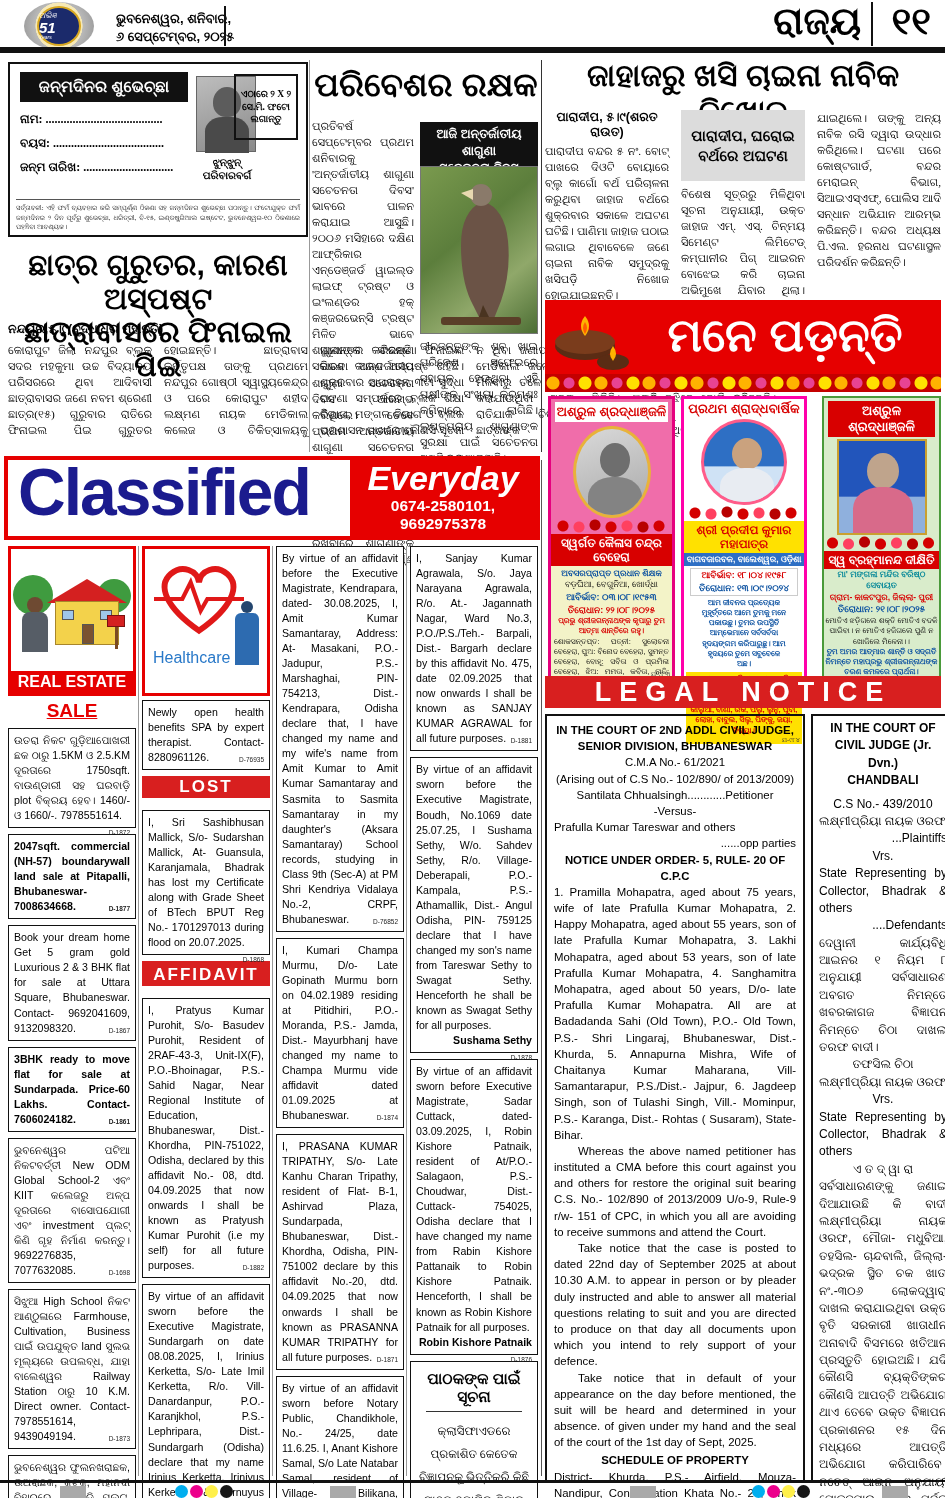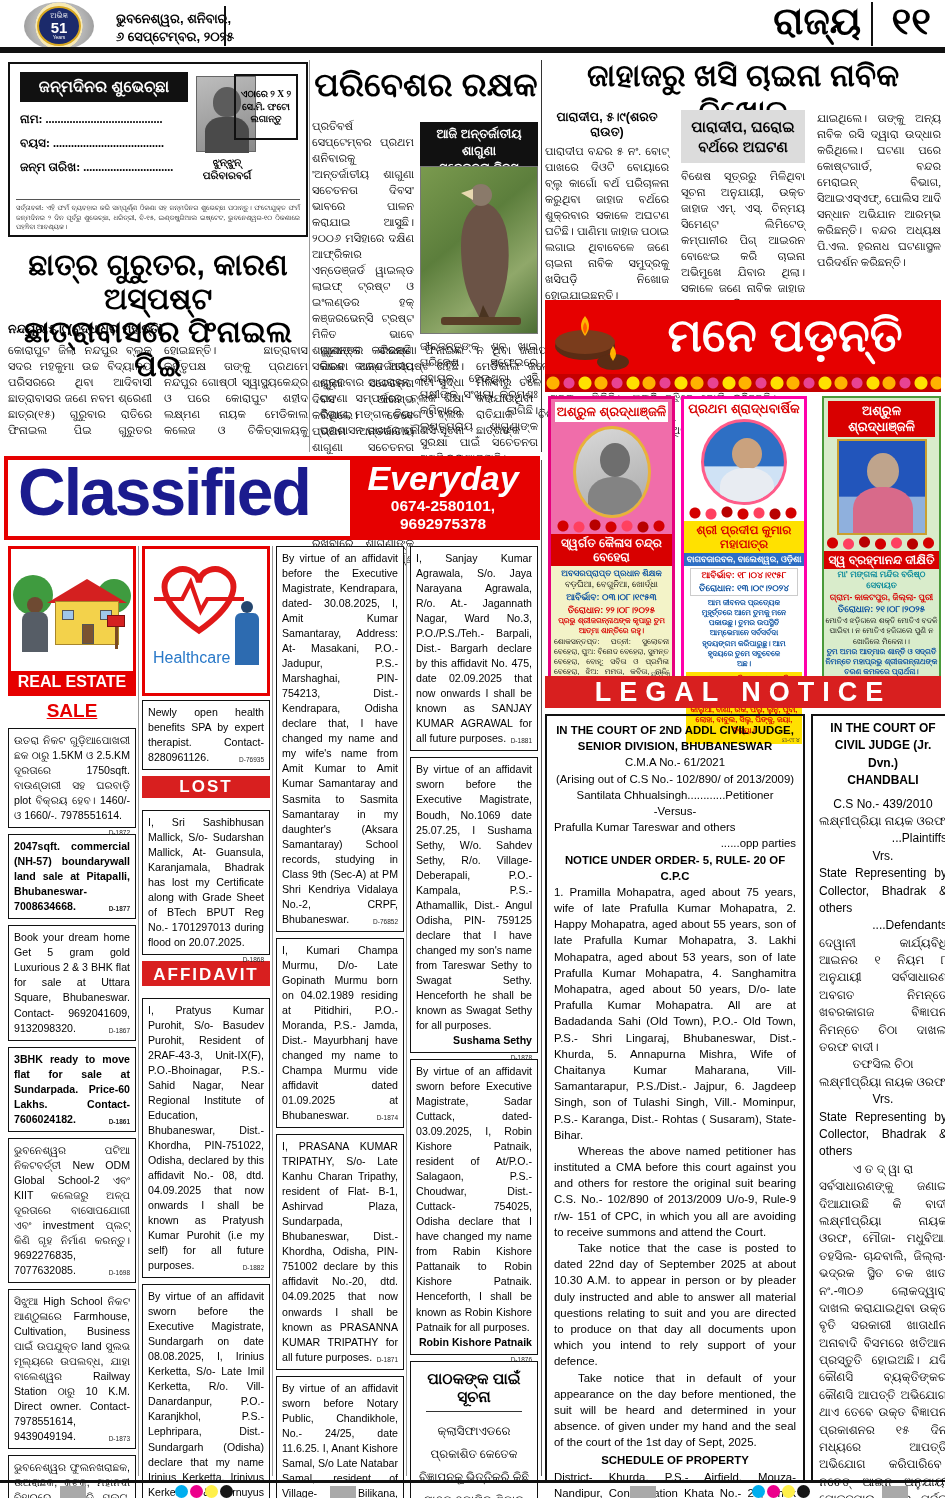--- a/index.html
+++ b/index.html
@@ -6,21 +6,21 @@
   body { background:#e8e8e8; font-family:"Liberation Serif", serif; }
   .page { position:relative; width:945px; height:1498px; background:#fff; margin:0 auto; overflow:hidden; }
 
   
   .mast { position:absolute; left:0; top:0; width:945px; height:55px; }
   .mast-rule { position:absolute; left:0; top:47px; width:945px; height:6px; background:#111; }
   .logo { position:absolute; left:24px; top:2px; width:70px; height:48px; border-radius:50%;
           background:radial-gradient(circle at 50% 50%, #f7e9b5 55%, #b9b9b9 56%, #8f8f8f 100%);
           display:flex; align-items:center; justify-content:center; }
   .logo-oval { width:44px; height:40px; border-radius:50%; background:#1b2a6b; border:2px solid #d8a820;
-               color:#fff; text-align:center; font-family:"Liberation Sans",sans-serif; line-height:1; padding-top:4px; }
+               color:#fff; text-align:left; font-family:"Liberation Sans",sans-serif; line-height:1; padding-top:4px;font-style:italic; }
   .logo-oval .l1 { font-size:8px; }
   .logo-oval .l2 { font-size:15px; font-weight:bold; }
   .logo-oval .l3 { font-size:5px; }
   .dateline { position:absolute; left:116px; top:10px; font-weight:bold; font-size:13px; line-height:1.35;
               font-family:"Liberation Sans",sans-serif; }
   .mast-vsep { position:absolute; left:224px; top:6px; width:2px; height:40px; background:#111; }
   .section-name { position:absolute; right:84px; top:0px; font-size:38px; font-weight:bold; font-family:"Liberation Sans",sans-serif; }
   .page-vsep { position:absolute; right:72px; top:2px; width:2px; height:44px; background:#111; }
   .page-num { position:absolute; right:14px; top:0px; font-size:38px; font-weight:bold; font-family:"Liberation Sans",sans-serif; }
 
@@ -57,21 +57,21 @@
   .vult-kicker { position:absolute; left:420px; top:122px; width:118px; background:#111; color:#fff; text-align:center;
                  font-weight:bold; font-size:12.5px; line-height:1.35; padding:4px 2px; font-family:"Liberation Sans",sans-serif; }
   .vult-photo { position:absolute; left:420px; top:166px; width:118px; height:168px; border:1px solid #777;
                 background:linear-gradient(140deg,#7a9a4e 0%, #5c7e3c 40%, #90a86a 70%, #4c6e34 100%); }
   .vult-below { position:absolute; left:420px; top:338px; width:118px; height:112px; }
 
   
   .sail-headline { position:absolute; left:545px; top:58px; width:396px; text-align:center; font-weight:bold;
                    font-size:31px; font-family:"Liberation Sans",sans-serif; }
   .sail-col { position:absolute; top:110px; width:124px; height:185px; }
-  .sail-sub { background:#dcdcdc; text-align:center; font-weight:bold; font-size:15px; line-height:1.3; padding:7px 2px;
+  .sail-sub { background:#dcdcdc; text-align:center; font-weight:bold; font-size:15px; line-height:1.3; padding:16px 2px;
               margin-bottom:5px; font-family:"Liberation Sans",sans-serif; }
 
   
   .mane { position:absolute; left:545px; top:300px; width:396px; height:92px; background:#e60000; overflow:hidden; }
   .mane-title { position:absolute; left:90px; top:8px; width:300px; text-align:center; color:#fff; font-weight:bold;
                 font-size:46px; font-family:"Liberation Sans",sans-serif; }
   .mane-flowers { position:absolute; left:0; bottom:0; width:100%; height:18px; background-color:#c40000;
       background-image:radial-gradient(circle at 8px 9px,#ffb300 6px,transparent 7px),
                        radial-gradient(circle at 24px 9px,#e84393 5px,transparent 6px),
                        radial-gradient(circle at 40px 9px,#ffe100 6px,transparent 7px);

